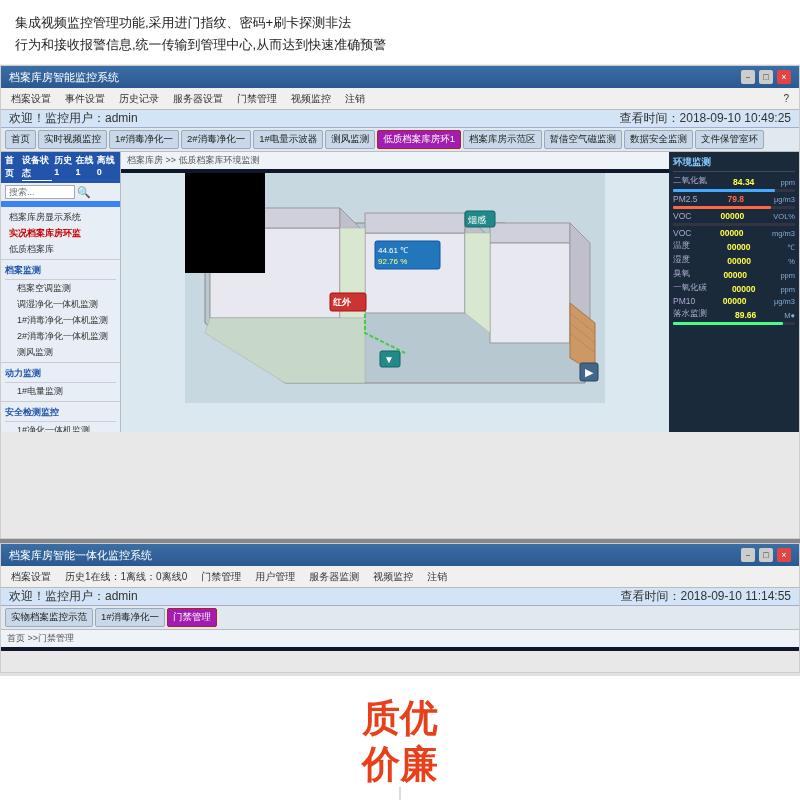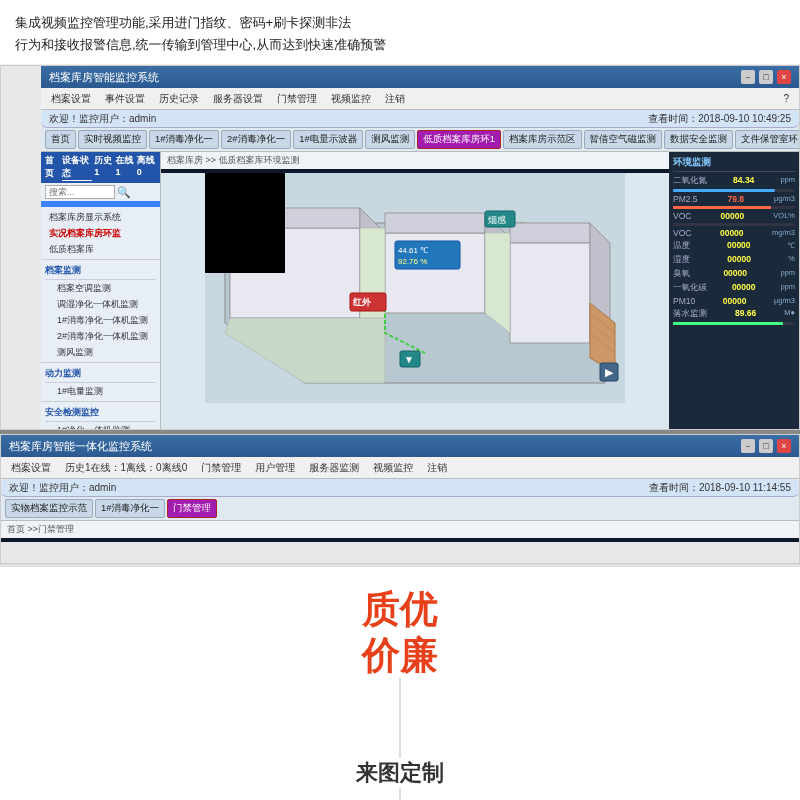--- a/index.html
+++ b/index.html
@@ -71,25 +71,24 @@
       border-radius: 2px;
     }
 
     
     .app-infobar {
       background: #d4e4f7;
       display: flex;
       align-items: center;
       justify-content: space-between;
       padding: 2px 8px;
-      font-size: 10px;
+      font-size: 12px;
       color: #333;
       height: 18px;
       border-bottom: 1px solid #aac;
-      border-radius: 6px;
     }
 
     
     .app-navtabs {
       background: #e0e8f0;
       display: flex;
       align-items: center;
       padding: 2px 4px;
       gap: 2px;
       height: 24px;
@@ -186,21 +185,21 @@
       color: #88ccff;
       font-size: 9.5px;
       font-weight: bold;
       margin-bottom: 3px;
       border-bottom: 1px solid #446;
       padding-bottom: 2px;
     }
     .env-row {
       display: flex;
       justify-content: space-between;
-      align-items: flex-start;
+      align-items: flex-end;
       margin-bottom: 2px;
     }
     .env-label { color: #aac; font-size: 8.5px; }
     .env-value {
       color: #ffff44;
       font-size: 8.5px;
       font-weight: bold;
     }
     .env-unit { color: #88aacc; font-size: 7.5px; }
     .env-bar-container {
@@ -271,21 +270,21 @@
     }
   </style>
 </head>
 <body>
 
 <div class="top-text-section">
   <p>集成视频监控管理功能,采用进门指纹、密码+刷卡探测非法</p>
   <p>行为和接收报警信息,统一传输到管理中心,从而达到快速准确预警</p>
 </div>
 
-<div class="app-screenshot-top" style="height:365px;padding-left:40px;">
+<div class="app-screenshot-top" style="height:474px;">
 
   <div class="app-titlebar">
     <span class="titlebar-title">档案库房智能监控系统</span>
     <div class="titlebar-controls">
       <div class="titlebar-btn">－</div>
       <div class="titlebar-btn">□</div>
       <div class="titlebar-btn" style="background:#e04444;color:#fff;">×</div>
     </div>
   </div>
 

